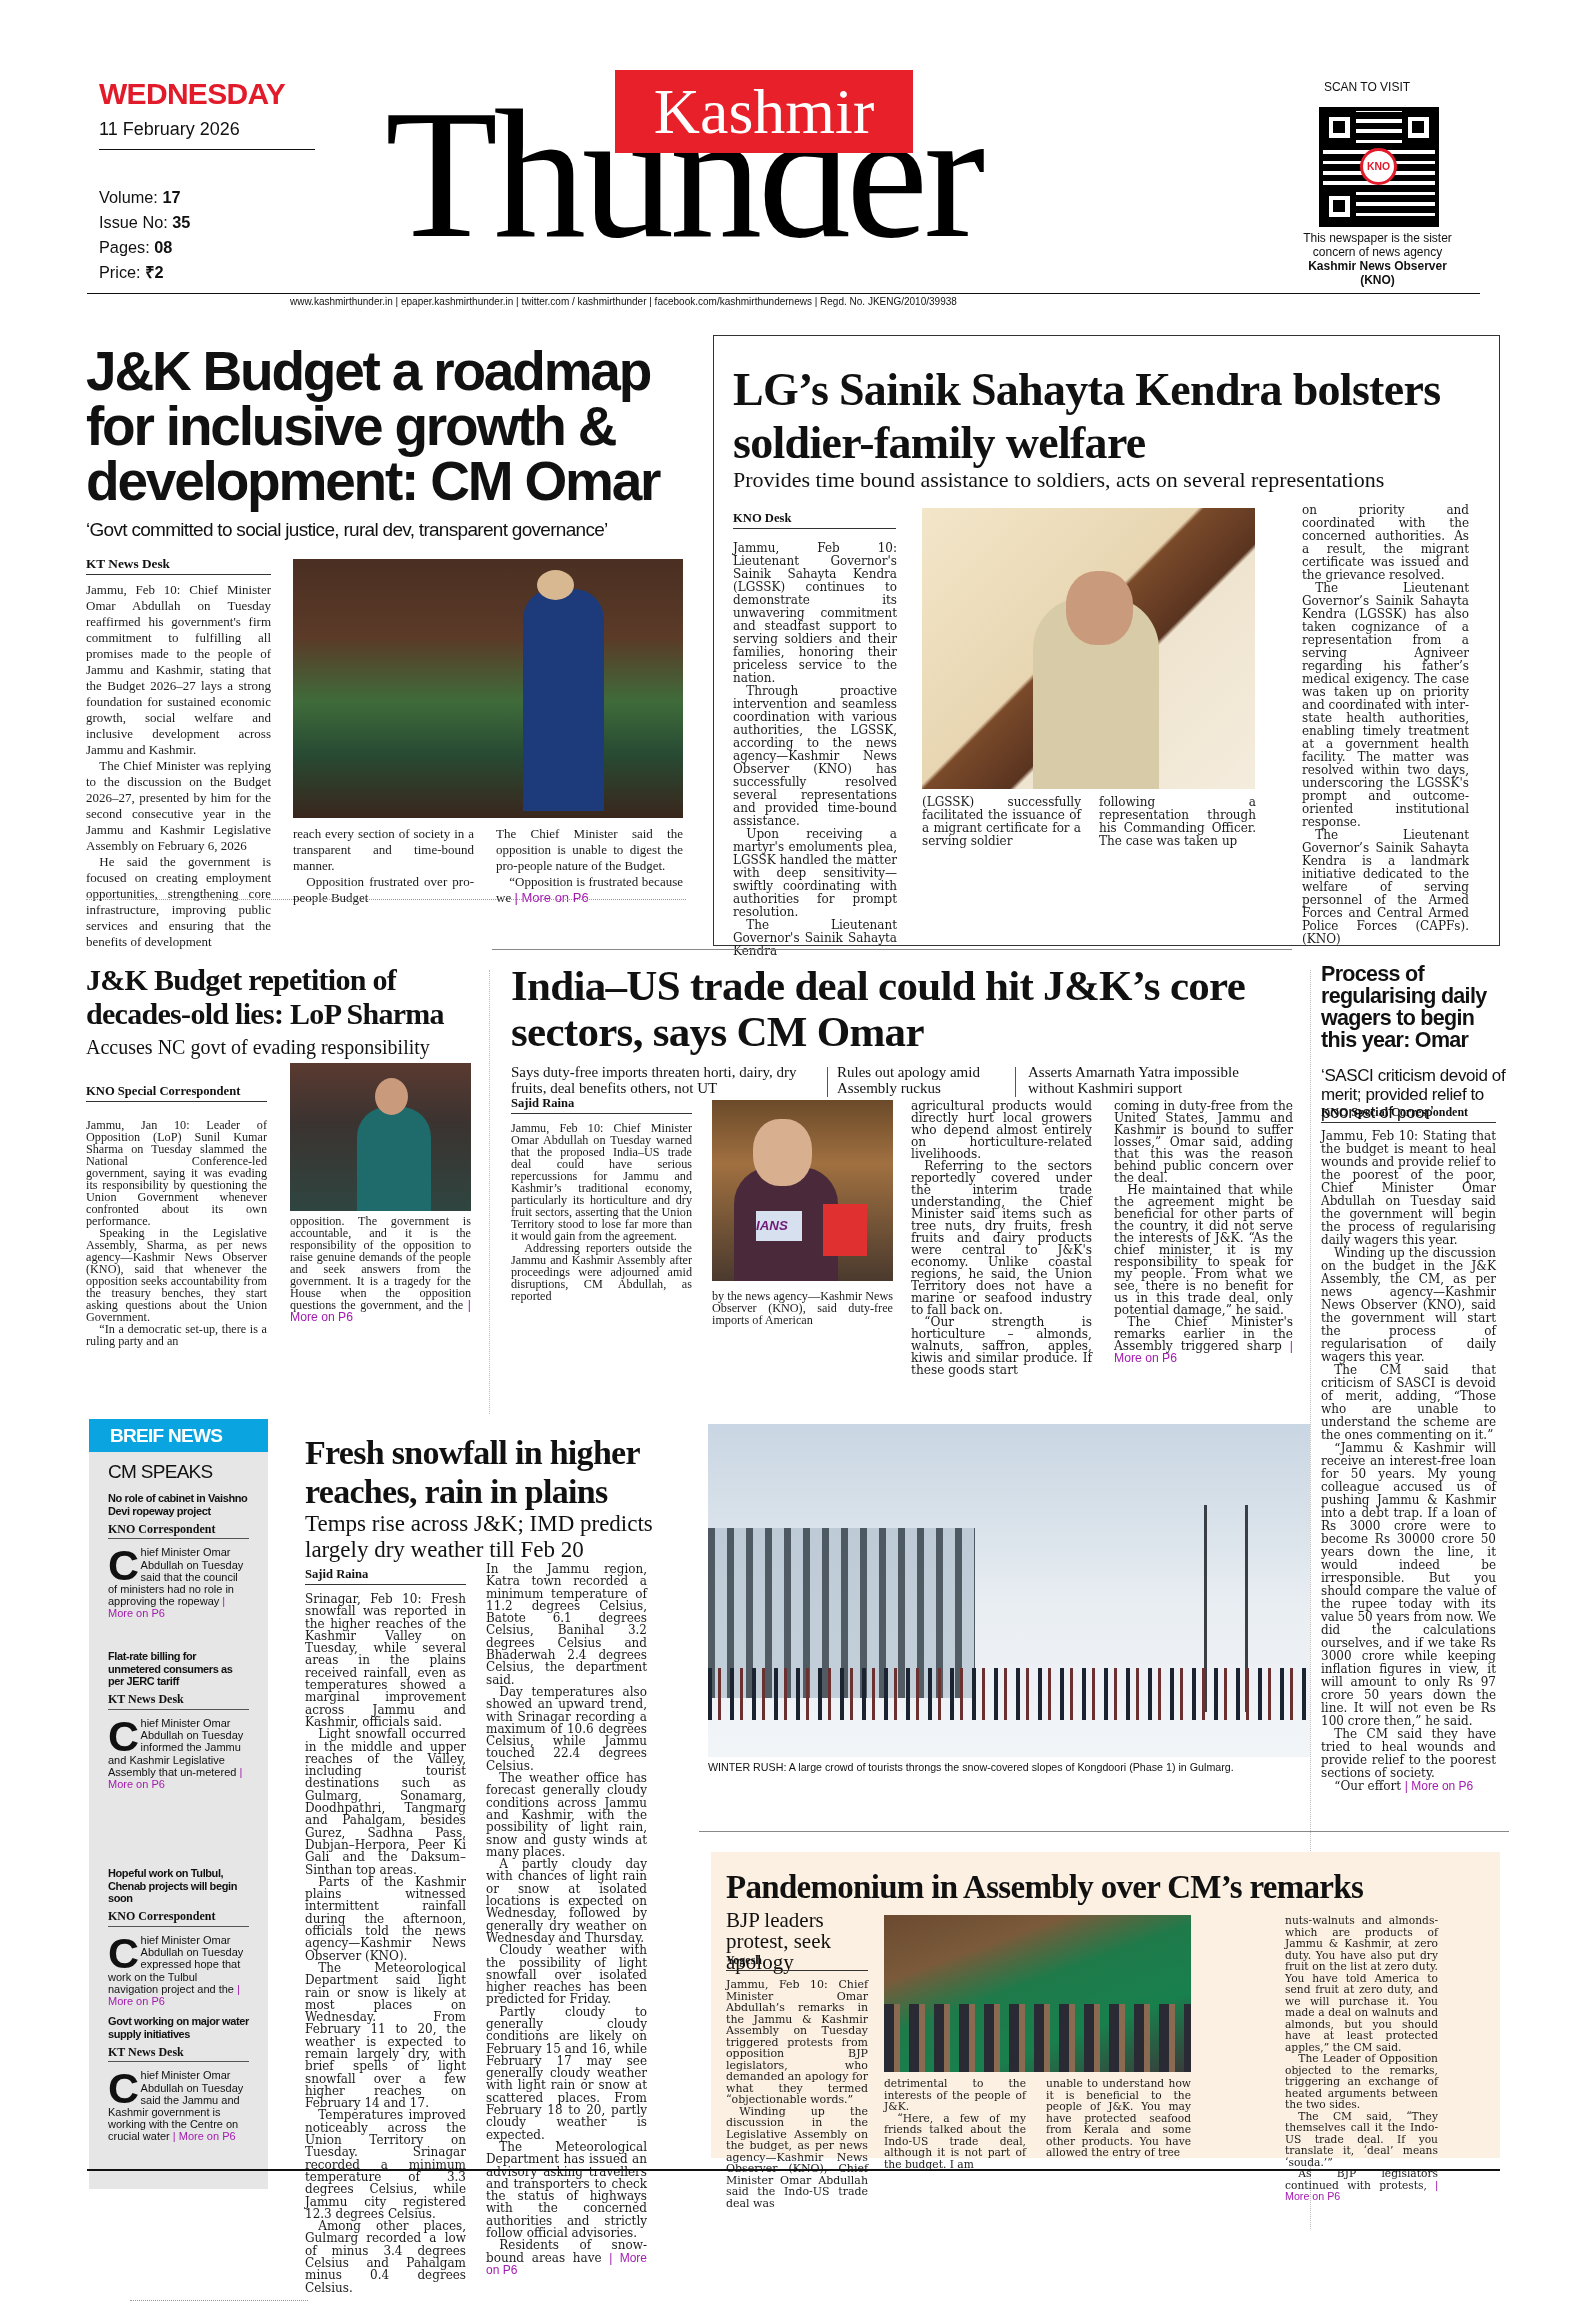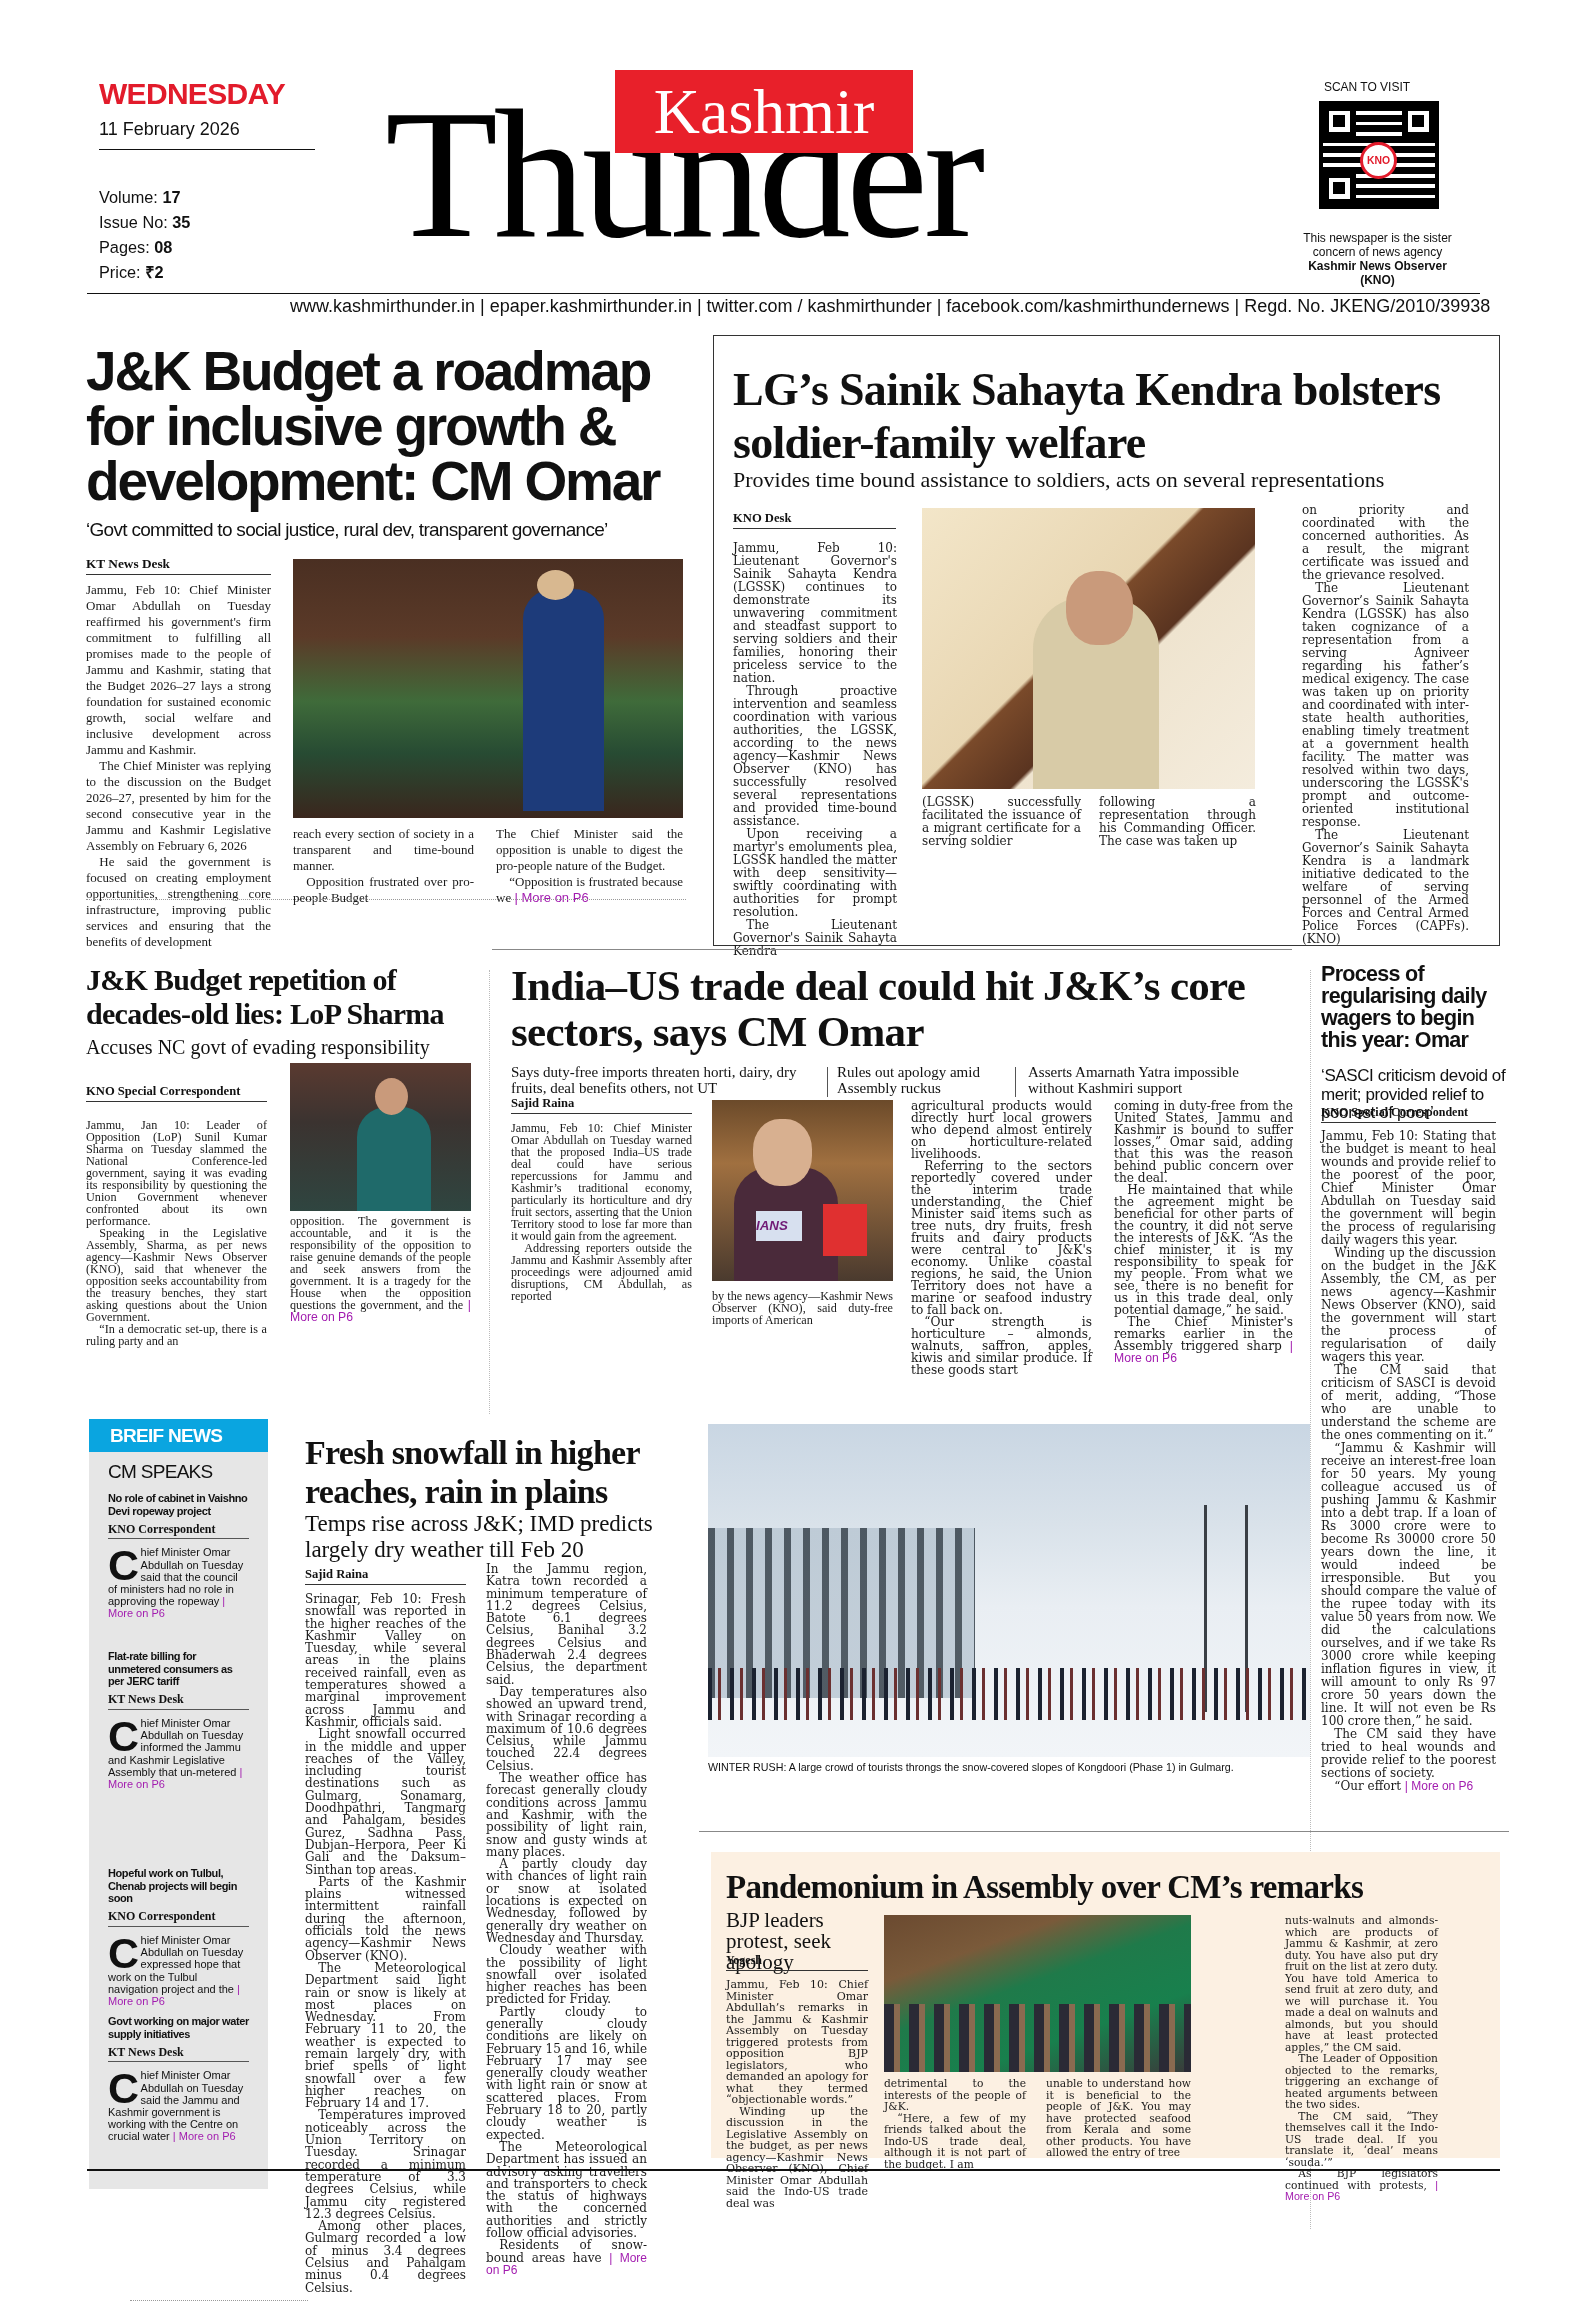--- a/index.html
+++ b/index.html
@@ -18,30 +18,30 @@
   .dotted-v { border-left: 1.5px dotted #bbb; }
 
   
   .day { left: 99px; top: 77px; font-size: 30px; font-weight: bold; color: #e21b2b; letter-spacing: -0.7px; }
   .date { left: 99px; top: 119px; font-size: 18px; width: 216px; border-bottom: 1.5px solid #111; padding-bottom: 9px; }
   .meta { left: 99px; top: 185px; font-size: 16.3px; line-height: 25px; }
   .meta b { font-weight: bold; text-align: right; }
   .logo-thunder { left: 385px; top: 81px; font-family: "Liberation Serif", serif; font-size: 185px; line-height: 185px; letter-spacing: -4.4px; color: #000; }
   .logo-kashmir { left: 615px; top: 70px; width: 298px; height: 83px; background: #e8202a; color: #fff; font-family: "Liberation Serif", serif; font-size: 64px; line-height: 83px; text-align: center; }
   .scan-label { left: 1319px; top: 80px; width: 96px; text-align: center; font-size: 12px; }
-  .qr { left: 1319px; top: 101px; width: 120px; height: 108px; background:
+  .qr { left: 1319px; top: 107px; width: 120px; height: 120px; background:
       repeating-linear-gradient(0deg, #000 0 6.7px, #fff 6.7px 10.4px),
       #fff; border: 4.4px solid #000; }
   .qr .finder { position: absolute; width: 33px; height: 33px; border: 6px solid #000; background: #fff; }
   .qr .finder::after { content: ""; position: absolute; left: 4.4px; top: 4.4px; width: 12px; height: 12px; background: #000; }
   .qr .kno { position: absolute; left: 37px; top: 37px; width: 37px; height: 37px; border-radius: 50%; background: #fff; border: 3px solid #e21b2b; color: #e21b2b; font-size: 10.4px; font-weight: bold; text-align: center; line-height: 31px; }
   .sister { left: 1296px; top: 231px; width: 163px; text-align: center; font-size: 12px; line-height: 14px; }
   .sister b { display: block; font-weight: bold; }
   .mast-rule { left: 87px; top: 293px; width: 1393px; border-top: 1.5px solid #111; }
-  .links { left: 290px; top: 296px; font-size: 18px; white-space: nowrap; }
+  .links { left: 290px; top: 296px; font-size: 10px; white-space: nowrap; }
 
   
   .lead-head { left: 86px; top: 344px; width: 607px; font-family: "Liberation Sans", sans-serif; font-weight: bold; font-size: 55px; line-height: 55px; letter-spacing: -2.2px; }
   .lead-deck { left: 86px; top: 519px; width: 607px; font-family: "Liberation Sans", sans-serif; font-size: 19px; letter-spacing: -0.7px; }
   .lg-head { left: 733px; top: 363px; width: 741px; font-family: "Liberation Serif", serif; font-weight: bold; font-size: 46px; line-height: 53px; letter-spacing: -0.7px; }
   .lg-deck { left: 733px; top: 467px; width: 741px; font-family: "Liberation Serif", serif; font-size: 22px; }
 
   
   .h-serif-bold { font-family: "Liberation Serif", serif; font-weight: bold; letter-spacing: -0.7px; }
   .deck-serif { font-family: "Liberation Serif", serif; }

